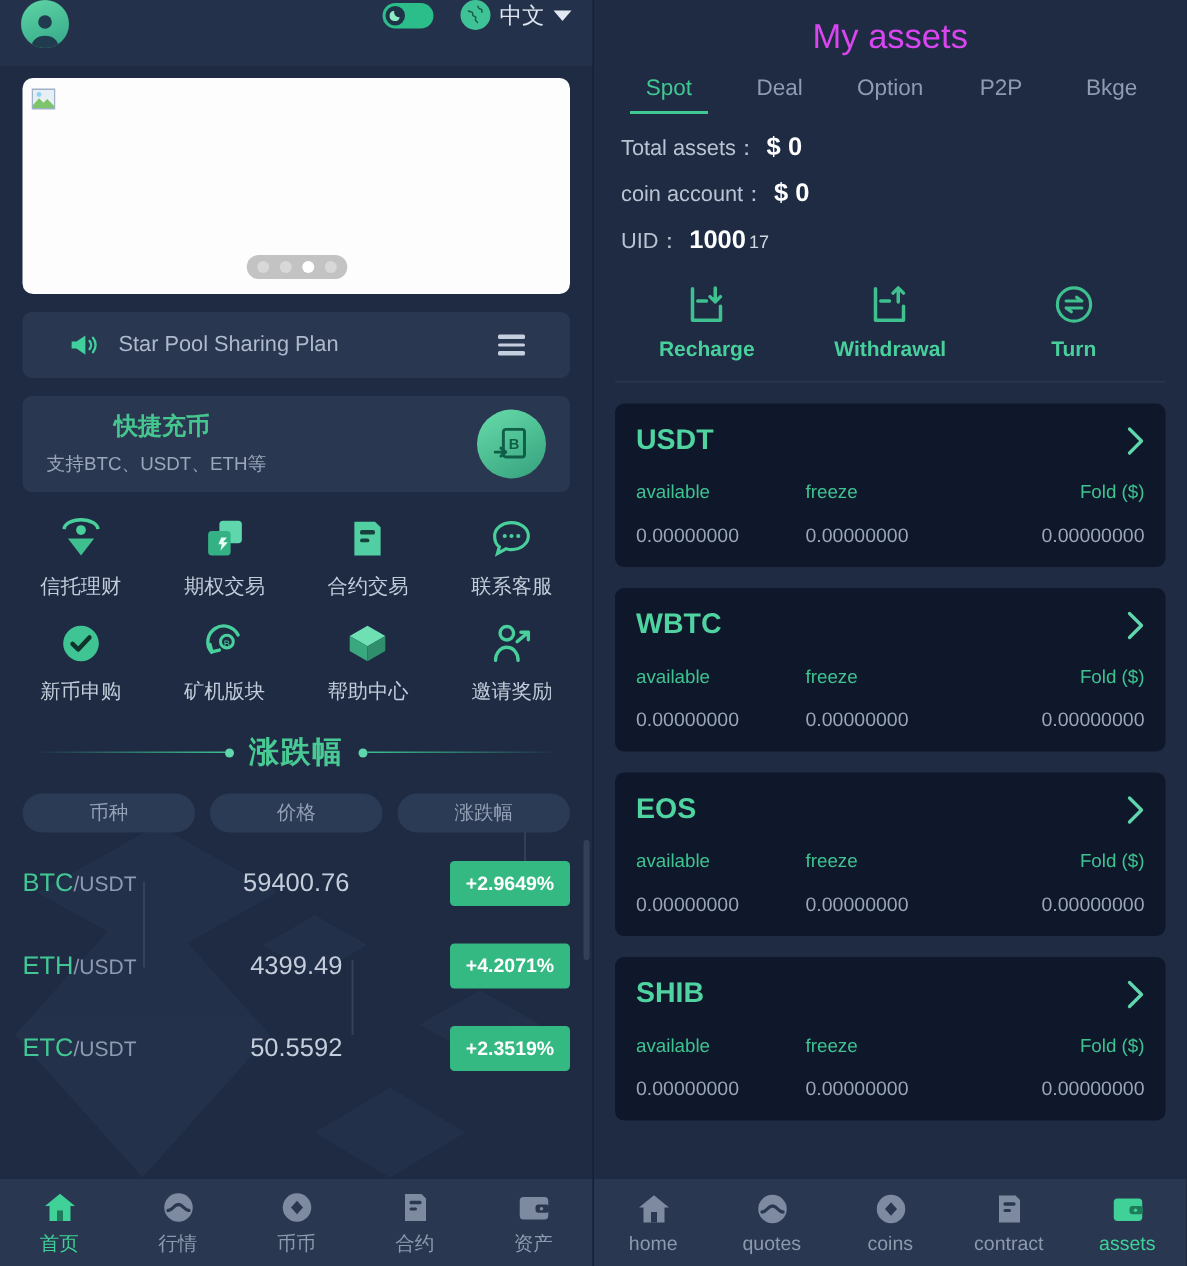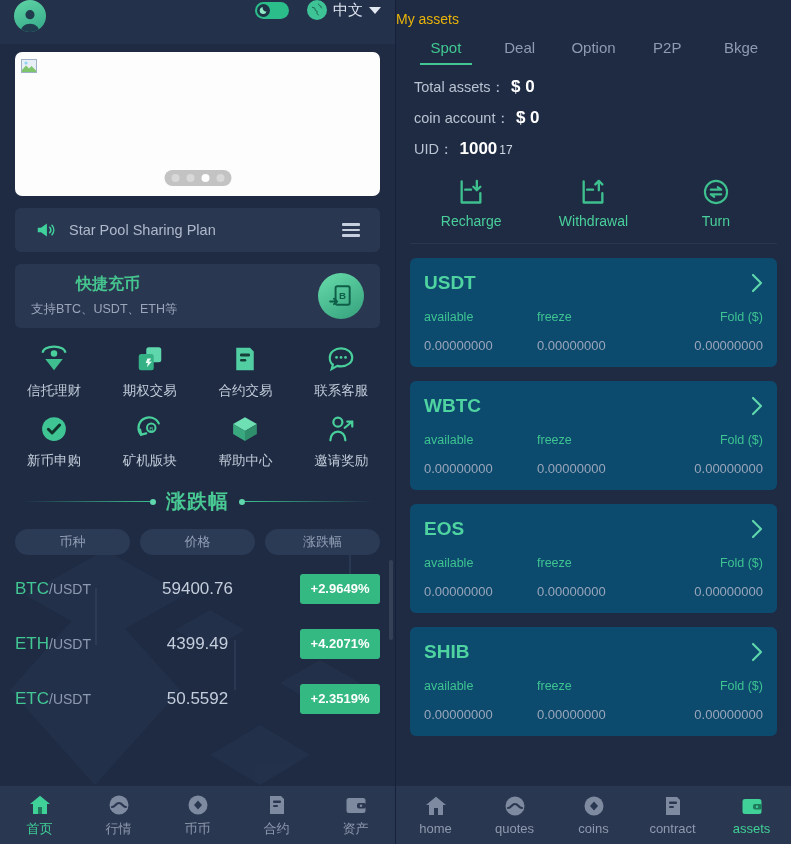--- a/index.html
+++ b/index.html
@@ -103,21 +103,21 @@
   .dot { width: 8px; height: 8px; border-radius: 50%; background: #d8d8d8; }
   .dot.active { background: #ffffff; }
 
   
   .notice {
     margin: 12px 15px 0 15px;
     height: 44px;
     background: #2a3751;
     border-radius: 6px;
     display: flex; align-items: center;
-    padding: 0 20px;
+    padding: 0 30px;
     position: relative; z-index: 3;
   }
   .notice-icon { width: 22px; height: 22px; flex: 0 0 auto; }
   .notice-text {
     margin-left: 12px;
     color: #aeb9cb; font-size: 14.5px;
     flex: 1; white-space: nowrap; overflow: hidden;
   }
   .hamburger { display:flex; flex-direction:column; gap:3px; cursor:pointer;}
   .hamburger i { display:block; width: 18px; height: 2.6px; background: #c6cfdd; border-radius: 1px;}
@@ -229,22 +229,22 @@
     flex: 1;
     display: flex; flex-direction: column; align-items: center; gap: 3px;
     cursor: pointer;
   }
   .nav-item svg { width: 24px; height: 24px; display:block;}
   .nav-item .nav-label { font-size: 13px; color: #8d99ad; }
   .nav-item.active .nav-label { color: #3fd197; }
 
   
   .r-title {
-    text-align: left;
-    color: #eab308; font-size: 14px;
+    text-align: center;
+    color: #d946ef; font-size: 23px;
     padding-top: 11px;
   }
   .r-tabs {
     display: flex; align-items: center;
     padding: 12px 16px 0 16px;
     gap: 6px;
   }
   .r-tab {
     flex: 1;
     text-align: center;
@@ -267,32 +267,33 @@
   }
   .r-info-label { color: #b9c3d2; font-size: 14.5px; }
   .r-info-value { color: #ffffff; font-size: 17px; font-weight: bold; margin-left: 6px;}
   .r-info-value.sub { color: #cfd7e3; font-weight: normal; font-size: 12px; margin-left: 2px;}
 
   .r-actions {
     display: flex; align-items: center;
     padding: 8px 0 14px 0;
     border-bottom: 1px solid #2b3750;
     margin: 0 14px;
+    font-weight: bold;
   }
   .r-action {
     flex: 1;
     display: flex; flex-direction: column; align-items: center; gap: 7px;
     cursor: pointer;
   }
   .r-action svg { width: 28px; height: 28px; display:block;}
   .r-action .ra-label { color: #49cf9b; font-size: 14px; }
 
   .asset-list { padding: 14px 14px 0 14px; }
   .asset-card {
-    background: #0c4a6e;
+    background: #0f172a;
     border-radius: 6px;
     padding: 14px 14px 14px 14px;
     margin-bottom: 14px;
     cursor: pointer;
   }
   .ac-head { display: flex; align-items: center; }
   .ac-symbol { color: #4fd3a0; font-size: 19px; font-weight: bold; flex: 1;}
   .ac-chevron { width: 12px; height: 20px; }
   .ac-labels, .ac-values { display: flex; }
   .ac-labels { margin-top: 16px; }

